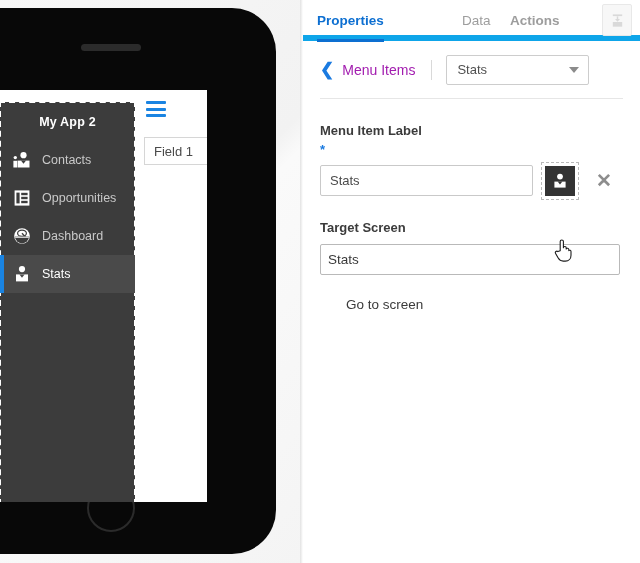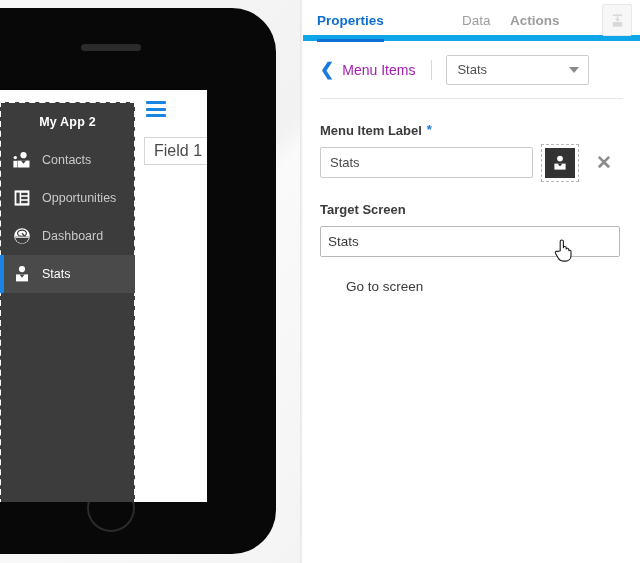--- a/index.html
+++ b/index.html
@@ -57,21 +57,21 @@
     position: absolute; left: 12px; top: 11px; width: 20px; height: 16px;
     display: flex; flex-direction: column; justify-content: space-between;
   }
   .hamburger i { display:block; height: 3px; background: #1a84e2; border-radius: 1px; }
 
   .field-box {
     position: absolute; left: 144px; top: 47px;
     width: 80px; height: 28px;
     border: 1px solid #d6d6d6; background:#fff;
     display:flex; align-items:center; padding-left: 9px;
-    font-size: 16px; color: #4a4a4a;
+    font-size: 13px; color: #4a4a4a;
   }
 
   
   .drawer {
     position: absolute; left: 0; top: 12px;
     width: 135px; height: 412px;
     background: #3c3c3c;
     outline: 2px dashed #ffffff;
     outline-offset: -1px;
   }
@@ -137,21 +137,21 @@
     font-size: 13px; color:#505050;
   }
   .crumb-select .caret {
     position:absolute; right: 9px; top: 50%; transform: translateY(-50%);
     width:0;height:0;border-left:5px solid transparent;border-right:5px solid transparent;
     border-top:6px solid #8b8b8b;
   }
 
   .field-label {
     margin-top: 24px; font-size: 13px; font-weight: bold; color:#3b3b3b;
-    display:flex; align-items:flex-start; gap:5px;
+    display:flex; align-items:flex-start; gap:5px;flex-direction:column;
   }
   .req-star { color:#1a7ae0; font-size: 13px; line-height: 1; }
 
   .label-row { display:flex; align-items:center; margin-top: 9px; gap: 0; }
   .text-input {
     width: 213px; height: 31px;
     border:1px solid #c9c9c9; border-radius:2px; background:#fff;
     display:flex; align-items:center; padding-left: 9px;
     font-size: 13px; color:#4a4a4a;
   }

